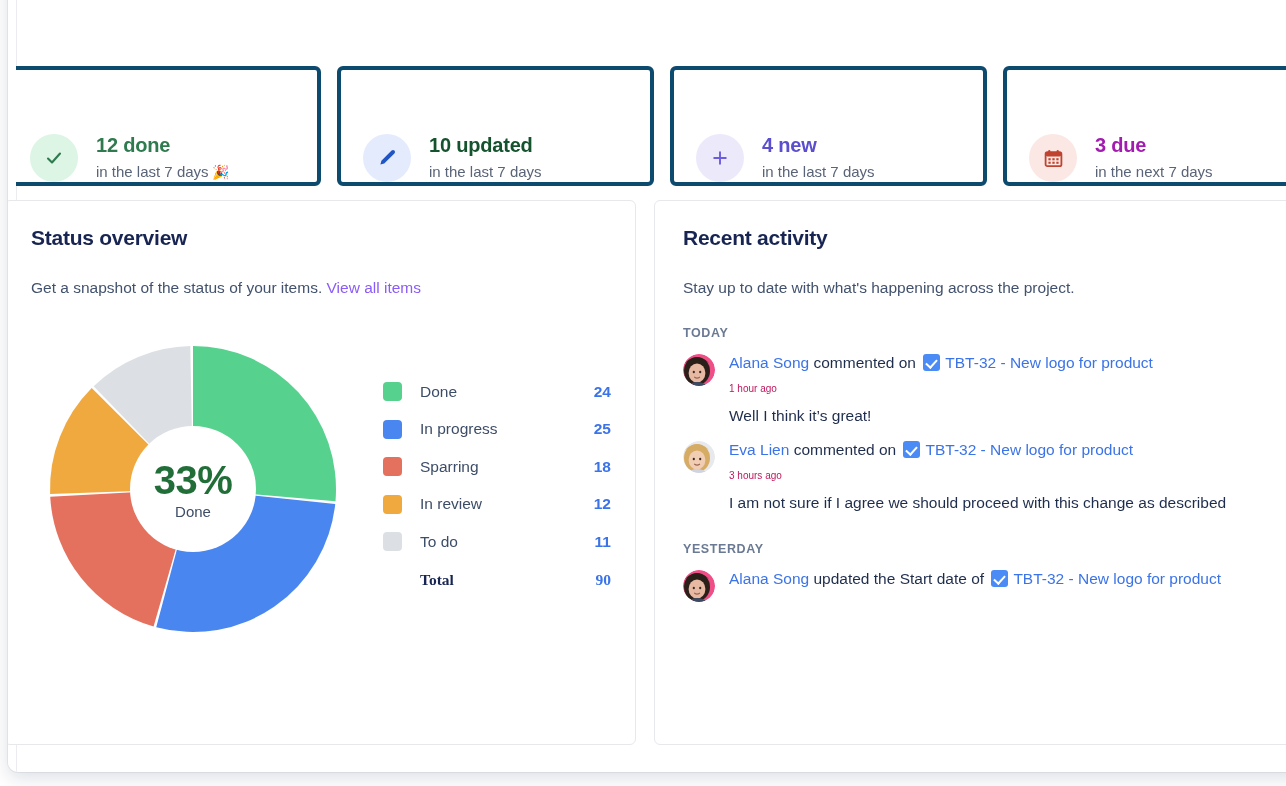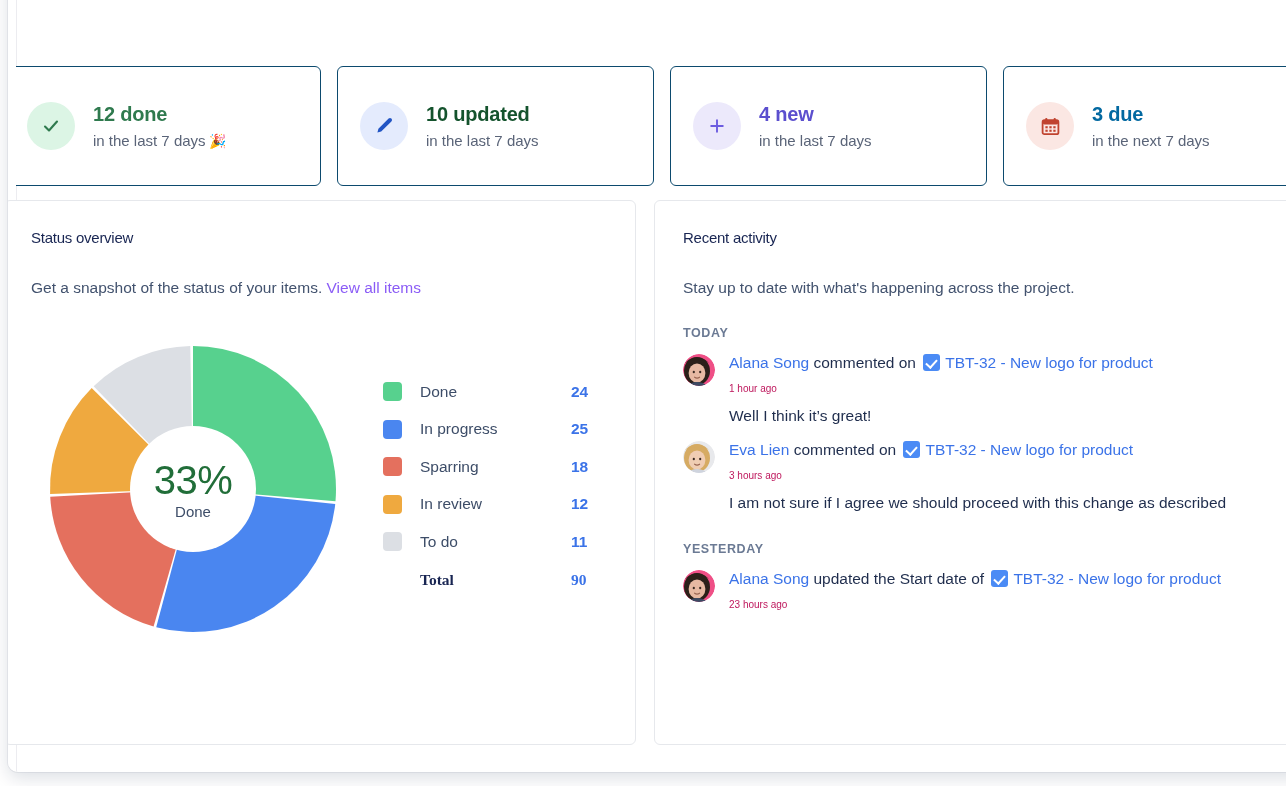--- a/index.html
+++ b/index.html
@@ -42,24 +42,24 @@
     display: flex;
     gap: 16px;
     overflow: hidden;
   }
 
   .stat-card {
     flex: 0 0 auto;
     width: 317px;
     height: 120px;
     background: #ffffff;
-    border: 1px solid #0c4a6e;
+    border: 4px solid #0c4a6e;
     border-radius: 6px;
     display: flex;
-    align-items: center;
+    align-items: flex-end;
     padding: 0 22px;
     gap: 18px;
   }
   .stat-card:first-child { margin-left: -12px; }
 
   .stat-icon {
     width: 48px;
     height: 48px;
     border-radius: 50%;
     flex: 0 0 48px;
@@ -100,22 +100,22 @@
     background: #ffffff;
     border: 1px solid #e6e8ec;
     border-radius: 6px;
     height: 545px;
     position: relative;
   }
   .panel-left  { width: 632px; margin-left: -12px; padding: 24px 26px; }
   .panel-right { width: 652px; padding: 24px 28px; overflow: hidden; }
 
   .panel-title {
-    font-size: 15px;
-    font-weight: 400;
+    font-size: 21px;
+    font-weight: 700;
     color: #182552;
     letter-spacing: -0.25px;
     line-height: 26px;
   }
 
   .panel-desc {
     margin-top: 27px;
     font-size: 15.5px;
     color: #42526e;
     line-height: 20px;
@@ -147,21 +147,21 @@
     left: 0; top: 0;
     width: 300px; height: 300px;
     display: flex;
     flex-direction: column;
     align-items: center;
     justify-content: center;
     pointer-events: none;
   }
   .donut-pct {
     font-size: 40px;
-    font-weight: 400;
+    font-weight: 700;
     color: #216e39;
     line-height: 44px;
     letter-spacing: -0.5px;
   }
   .donut-label {
     font-size: 15px;
     color: #3d4d68;
     margin-top: 1px;
     line-height: 18px;
   }
@@ -181,20 +181,21 @@
   .swatch {
     width: 19px; height: 19px;
     border-radius: 4px;
     flex: 0 0 19px;
     margin-right: 18px;
   }
   .legend-name { color: #3d4d68; flex: 1 1 auto; }
   .legend-value {
     color: #3b73e8;
     font-weight: 700;
+    text-align: right;
     width: 40px;
   }
   .legend-row.total .legend-name { font-weight: 700; color: #182552; margin-left: 37px; }
   .legend-row.total { height: 38px; font-family: Liberation Serif, serif; }
 
   
   .activity-section-label {
     margin-top: 28px;
     font-size: 12.5px;
     font-weight: 700;
@@ -325,21 +326,21 @@
             <rect x="13.6" y="2.0" width="2.2" height="3.6" rx="1" fill="#c0432f"></rect>
             <rect x="5.4" y="10.2" width="2.3" height="2.1" fill="#c0432f"></rect>
             <rect x="9.35" y="10.2" width="2.3" height="2.1" fill="#c0432f"></rect>
             <rect x="13.3" y="10.2" width="2.3" height="2.1" fill="#c0432f"></rect>
             <rect x="5.4" y="13.7" width="2.3" height="2.1" fill="#c0432f"></rect>
             <rect x="9.35" y="13.7" width="2.3" height="2.1" fill="#c0432f"></rect>
             <rect x="13.3" y="13.7" width="2.3" height="2.1" fill="#c0432f"></rect>
           </svg>
         </div>
         <div class="stat-text">
-          <div class="stat-headline" style="color:#0369a1">3 due</div>
+          <div class="stat-headline" style="color:#a21caf">3 due</div>
           <div class="stat-sub">in the next 7 days</div>
         </div>
       </div>
 
     </div>
 
     <div class="panels">
 
       <div class="panel panel-left">
         <div class="panel-title">Status overview</div>
@@ -473,21 +474,20 @@
          <path d="M2 9 Q14 -2 26 9 Q22 6 14 6 Q7 6 2 9 Z" fill="#2b2019"></path>
          <ellipse cx="10.8" cy="18" rx="1.1" ry="1.3" fill="#3a2a22"></ellipse>
          <ellipse cx="17.2" cy="18" rx="1.1" ry="1.3" fill="#3a2a22"></ellipse>
          <path d="M11.6 23.2 Q14 25.1 16.6 23.2" fill="none" stroke="#9a6652" stroke-width="1.1" stroke-linecap="round"></path>
          <path d="M3 32 Q14 24 25 32 Z" fill="#3d4a63"></path>
        </g>
                 </svg>
               </div>
               <div class="activity-body">
                 <div class="activity-head"><span class="user">Alana Song</span><span> updated the Start date of </span><span class="task-chip"></span><span class="issue">TBT-32 - New logo for product</span></div>
-                <div class="activity-time">23 hours ago</div>
               </div>
             </div>
           </div>
       </div>
 
     </div>
   </div>
 </div>
 
 </body></html>

